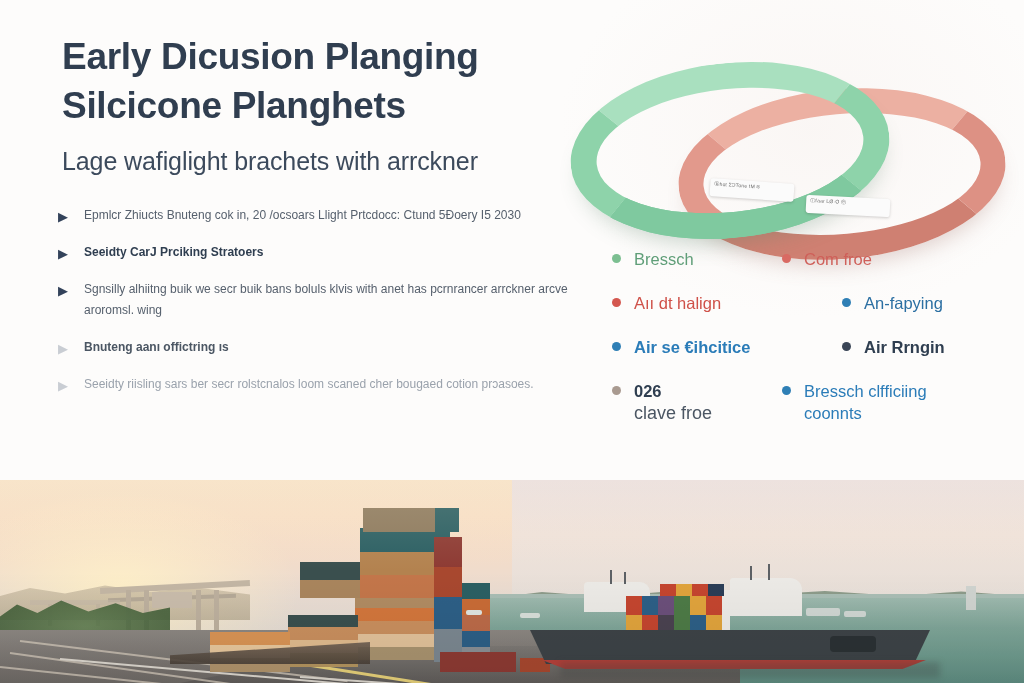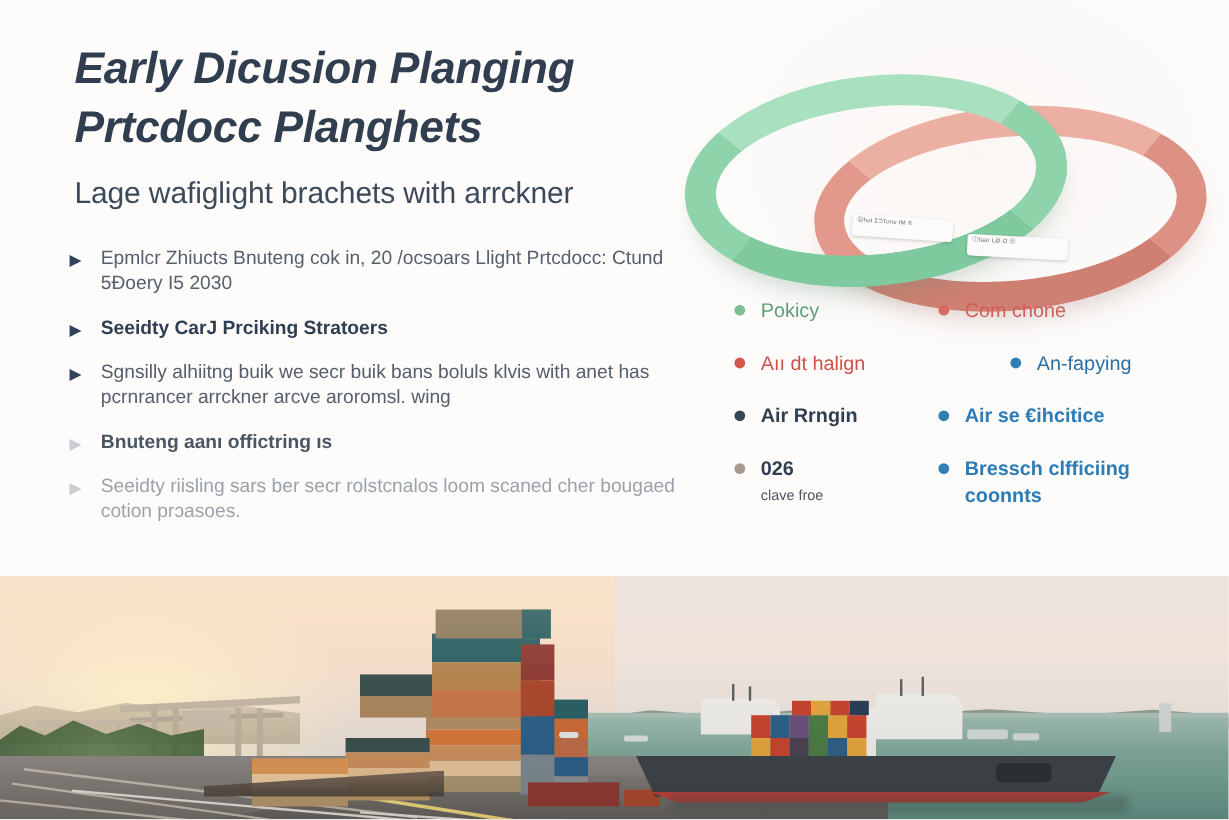--- a/index.html
+++ b/index.html
@@ -15,30 +15,30 @@
   #top{position:absolute;left:0;top:0;width:1024px;height:480px;background:#fdfcfb;overflow:hidden;}
 
   
   .wash{position:absolute;right:-40px;top:-60px;width:560px;height:420px;
         background:radial-gradient(closest-side at 55% 45%, rgba(250,246,244,.95), rgba(253,252,251,0));
         pointer-events:none;}
 
   
   #title{position:absolute;left:62px;top:32px;width:520px;
          font-size:37px;line-height:49px;font-weight:bold;color:#303e50;
-         letter-spacing:-.3px;font-style:italic;}
+         letter-spacing:-.3px;}
   #subtitle{position:absolute;left:62px;top:145px;width:530px;
             font-size:25px;line-height:32px;font-weight:normal;color:#3c4a5c;
             letter-spacing:-.1px;}
 
   
   #bullets{position:absolute;left:58px;top:205px;width:530px;}
   .bullet{position:relative;padding-left:26px;margin-bottom:16px;}
   .bullet .mark{position:absolute;left:0;top:3px;font-size:13px;line-height:18px;color:#33425a;}
-  .bullet .btxt{font-size:16px;line-height:21px;color:#56606d;}
+  .bullet .btxt{font-size:12px;line-height:21px;color:#56606d;}
   .bullet.strong .btxt{color:#2f3e50;font-weight:bold;}
   .bullet.faded .mark{color:#c9cdd3;}
   .bullet.faded .btxt{color:#9aa2ac;}
   .bullet.faded.strong .btxt{color:#4b5663;font-weight:bold;}
 
   
   #rings{position:absolute;left:560px;top:55px;width:464px;height:185px;}
   .ring{position:absolute;border-style:solid;box-sizing:border-box;}
   .ring-green{
     left:10px;top:8px;width:320px;height:175px;border-radius:50%;
@@ -69,21 +69,21 @@
   .tag-1{left:150px;top:126px;width:76px;height:16px;transform:rotate(4deg);}
   .tag-2{left:246px;top:142px;width:76px;height:16px;transform:rotate(3deg);}
 
   
   #legend{position:absolute;left:612px;top:248px;width:400px;}
   .legrow{display:flex;width:400px;margin-bottom:22px;}
   .legcell{display:flex;align-items:flex-start;width:170px;}
   .legcell.col2{width:230px;}
   .dot{flex:0 0 auto;width:9px;height:9px;border-radius:50%;margin-top:6px;margin-right:13px;}
   .legtxt{font-size:16.5px;line-height:22px;}
-  .legsub{font-size:12px;line-height:23px;font-weight:normal;color:#4b5663;}
+  .legsub{font-size:18px;line-height:23px;font-weight:normal;color:#4b5663;}
 
   
   #photo{position:absolute;left:0;top:480px;width:1024px;height:203px;overflow:hidden;}
   .sky{position:absolute;inset:0;
        background:linear-gradient(180deg,#f6e2c7 0%,#f7dfc6 18%,#f3dcc9 38%,#e9dcd2 58%,#dedcd6 100%);}
   .sunglow{position:absolute;left:-60px;top:10px;width:360px;height:200px;
      background:radial-gradient(closest-side,rgba(255,240,200,.95),rgba(255,235,190,0));}
   .sky-r{position:absolute;left:512px;top:0;width:512px;height:120px;
      background:linear-gradient(180deg,#e9dfe0 0%,#efe2da 45%,#e7dfd8 100%);}
   .water{position:absolute;left:470px;top:118px;width:554px;height:85px;
@@ -132,21 +132,21 @@
 </head>
 <body>
 
 <div id="slide">
 
   <div id="top">
     <div class="wash"></div>
 
     <div id="title">
       <div>Early Dicusion Planging</div>
-      <div>Prtcdocc Planghets</div>
+      <div>Silcicone Planghets</div>
     </div>
     <div id="subtitle">Lage wafiglight brachets with arrckner</div>
 
     <div id="bullets">
       <div class="bullet">
         <span class="mark">▶</span>
         <span class="btxt">Epmlcr Zhiucts Bnuteng cok in, 20 /ocsoars Llight Prtcdocc: Ctund 5Ɖoery I5 2030</span>
       </div>
       <div class="bullet strong">
         <span class="mark">▶</span>
@@ -172,61 +172,61 @@
       <div class="ring ring-green-front"></div>
       <div class="tag tag-1">ⓑhot ΣƆTone tM ®</div>
       <div class="tag tag-2">ⓘfaar LØ·O ⓒ</div>
     </div>
 
     <div id="legend">
 
       <div class="legrow">
         <div class="legcell">
           <span class="dot" style="background:#7cbf91"></span>
-          <span class="legtxt" style="color:#5f9e78">Pokicy</span>
+          <span class="legtxt" style="color:#5f9e78">Bressch</span>
         </div>
         <div class="legcell col2">
           <span class="dot" style="background:#d96a63"></span>
-          <span class="legtxt" style="color:#cf5f59">Com chone</span>
+          <span class="legtxt" style="color:#cf5f59">Com froe</span>
         </div>
       </div>
 
       <div class="legrow">
         <div class="legcell col2">
           <span class="dot" style="background:#d4574f"></span>
           <span class="legtxt" style="color:#cf5149">Aıı dt halign</span>
         </div>
         <div class="legcell">
           <span class="dot" style="background:#2f7fb5"></span>
           <span class="legtxt" style="color:#2b6fa2">An-fapying</span>
         </div>
       </div>
 
       <div class="legrow">
+        <div class="legcell col2">
+          <span class="dot" style="background:#2f7fb5"></span>
+          <span class="legtxt" style="color:#2b7cb8;font-weight:bold">Air se €ihcitice</span>
+        </div>
         <div class="legcell">
           <span class="dot" style="background:#3a4556"></span>
           <span class="legtxt" style="color:#2f3e50;font-weight:bold">Air Rrngin</span>
-        </div>
-        <div class="legcell col2">
-          <span class="dot" style="background:#2f7fb5"></span>
-          <span class="legtxt" style="color:#2b7cb8;font-weight:bold">Air se €ihcitice</span>
         </div>
       </div>
 
       <div class="legrow">
         <div class="legcell">
           <span class="dot" style="background:#a99a90"></span>
           <span>
             <span class="legtxt" style="color:#2f3e50;font-weight:bold;display:block">026</span>
             <span class="legsub" style="display:block">clave froe</span>
           </span>
         </div>
         <div class="legcell col2">
           <span class="dot" style="background:#2f7fb5"></span>
-          <span class="legtxt" style="color:#2b7cb8;font-weight:bold;max-width:180px;display:inline-block">Bressch clfficiing coonnts</span>
+          <span class="legtxt" style="color:#2b7cb8;font-weight:normal;max-width:180px;display:inline-block">Bressch clfficiing coonnts</span>
         </div>
       </div>
 
     </div>
   </div>
 
   <div id="photo">
     <div class="sky"></div>
     <div class="sky-r"></div>
     <div class="sunglow"></div>

